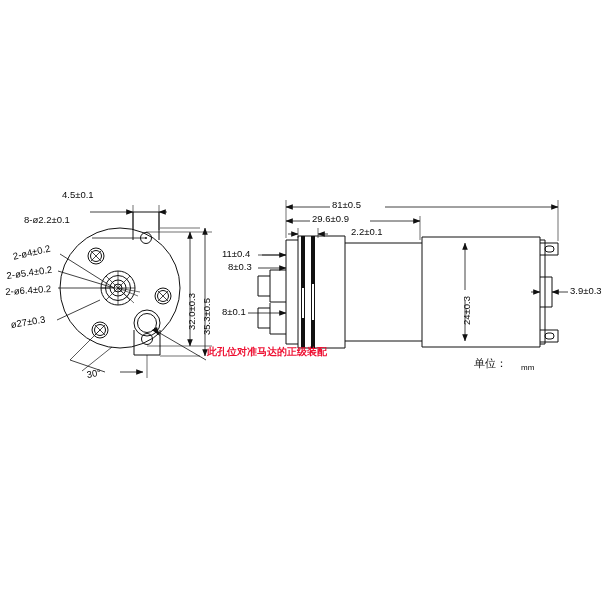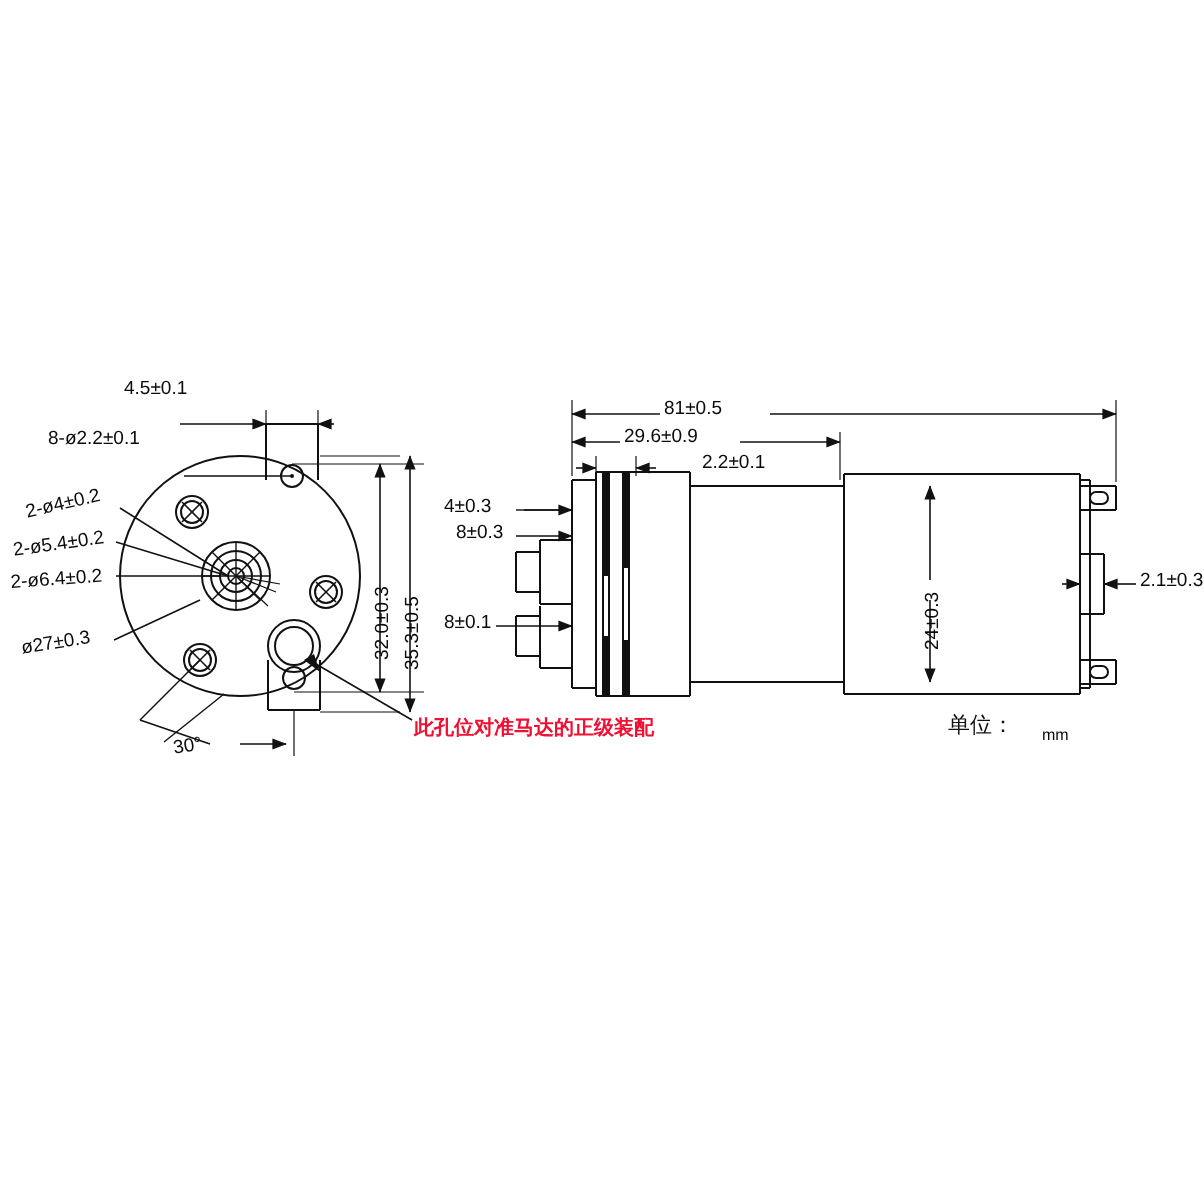--- a/index.html
+++ b/index.html
@@ -271,28 +271,28 @@
   <div class="lbl lbl-rot" style="left:202px; top:335px;">35.3±0.5</div>
 
   <div class="lbl lbl-slant-e" style="left:86px; top:370px;">30°</div>
 
   <div class="lbl" style="left:332px; top:200px;">81±0.5</div>
 
   <div class="lbl" style="left:312px; top:214px;">29.6±0.9</div>
 
   <div class="lbl" style="left:327px; top:227px;margin-left:24px;">2.2±0.1</div>
 
-  <div class="lbl" style="left:222px; top:249px;">4±0.3</div>
+  <div class="lbl" style="left:222px; top:249px;">11±0.4</div>
 
   <div class="lbl" style="left:228px; top:262px;">8±0.3</div>
 
   <div class="lbl" style="left:222px; top:307px;">8±0.1</div>
 
   <div class="lbl lbl-rot" style="left:462px; top:325px;">24±0.3</div>
 
-  <div class="lbl" style="left:570px; top:286px;">2.1±0.3</div>
-
-  <div class="lbl red" style="left:207px; top:360px;text-align:center;">此孔位对准马达的正级装配</div>
+  <div class="lbl" style="left:570px; top:286px;">3.9±0.3</div>
+
+  <div class="lbl red" style="left:207px; top:347px;text-align:center;">此孔位对准马达的正级装配</div>
 
   <div class="lbl cjk" style="left:474px; top:358px;">单位：</div>
   <div class="lbl unit-mm" style="left:521px; top:364px;">mm</div>
 
 </div>
 
 </body></html>

